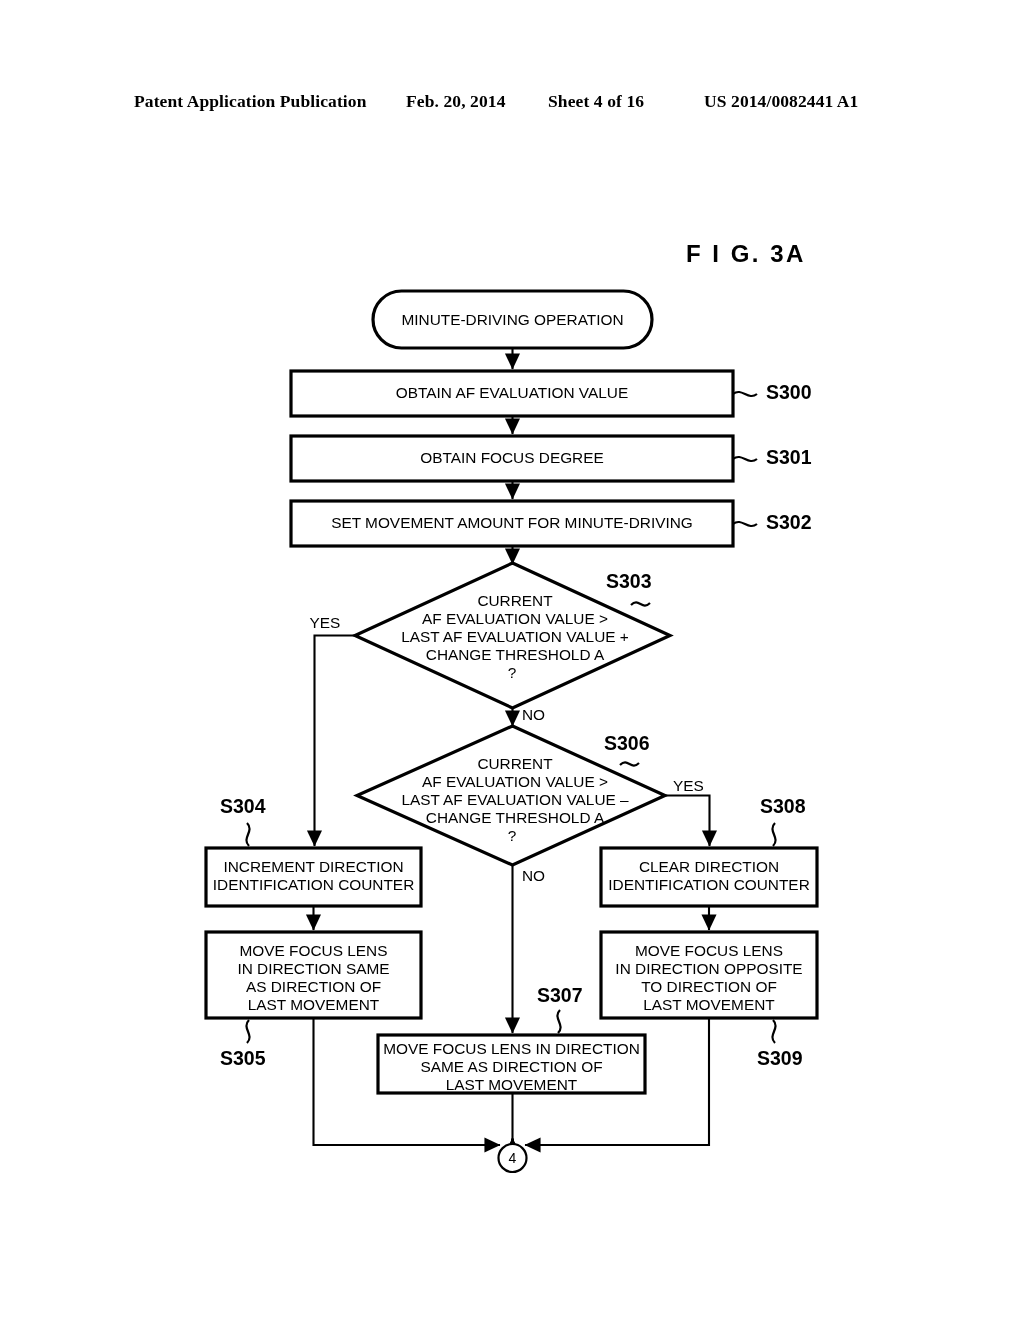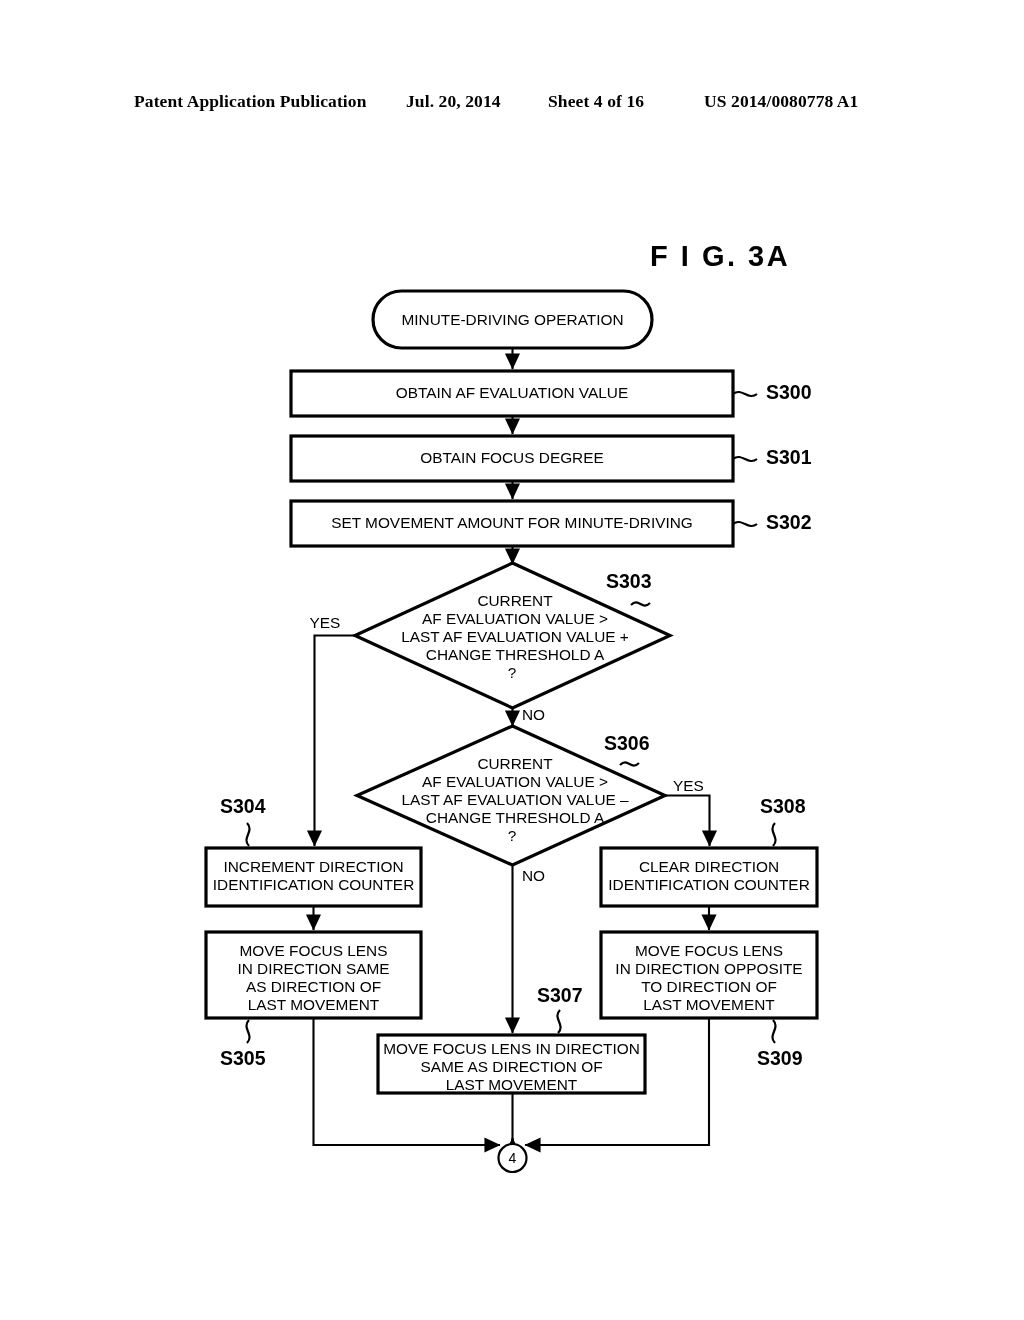--- a/index.html
+++ b/index.html
@@ -32,25 +32,25 @@
     white-space: nowrap;
   }
   .hdr-pub   { position: absolute; left: 134px; }
   .hdr-date  { position: absolute; left: 406px; }
   .hdr-sheet { position: absolute; left: 548px; }
   .hdr-num   { position: absolute; left: 704px; }
 
   
   .fig-title {
     position: absolute;
-    left: 650px;
+    left: 686px;
     top: 240px;
     font-family: "Liberation Sans", sans-serif;
     font-weight: bold;
-    font-size: 29px;
+    font-size: 24px;
     letter-spacing: 2.5px;
     white-space: nowrap;
   }
 
   
   #flowchart {
     position: absolute;
     left: 0;
     top: 0;
   }
@@ -100,23 +100,23 @@
     fill: #000000;
     text-anchor: middle;
     dominant-baseline: middle;
   }
 </style>
 </head>
 <body>
 
 <div class="page-header">
   <span class="hdr-pub">Patent Application Publication</span>
-  <span class="hdr-date">Jul. 20, 2014</span>
+  <span class="hdr-date">Feb. 20, 2014</span>
   <span class="hdr-sheet">Sheet 4 of 16</span>
-  <span class="hdr-num">US 2014/0080778 A1</span>
+  <span class="hdr-num">US 2014/0082441 A1</span>
 </div>
 
 <div class="fig-title">F I G.  3A</div>
 
 <svg id="flowchart" width="1024" height="1320" viewBox="0 0 1024 1320">
   <defs>
     <marker id="arrow" markerWidth="9" markerHeight="9" refX="7.4" refY="3.6" orient="auto" markerUnits="strokeWidth">
       <path d="M0,0 L0,7.2 L7.6,3.6 z" fill="#000000"></path>
     </marker>
   </defs>

